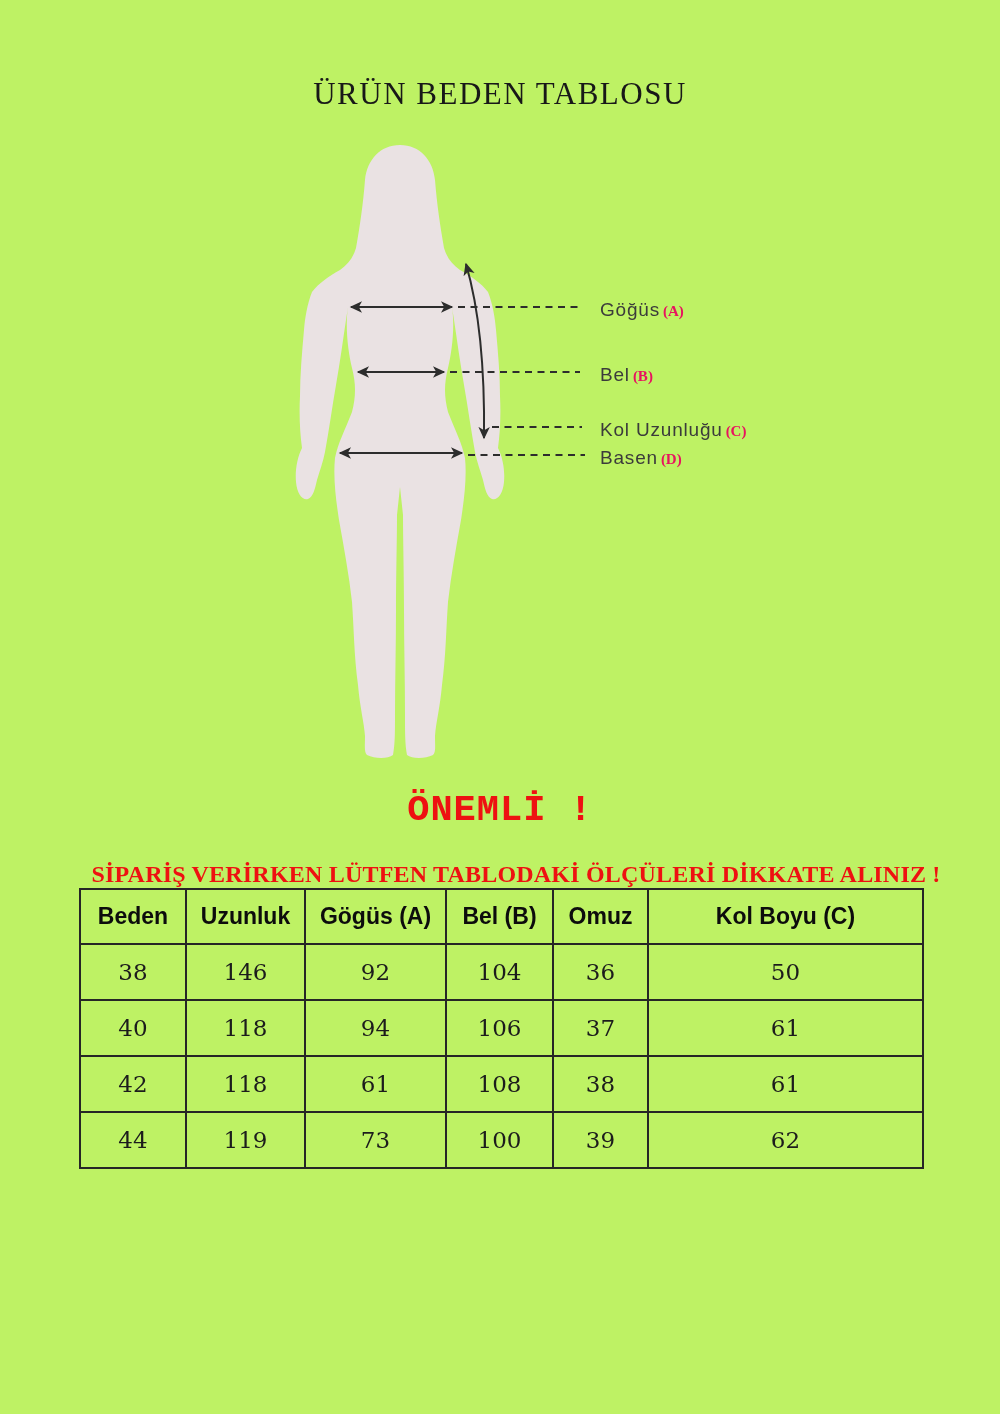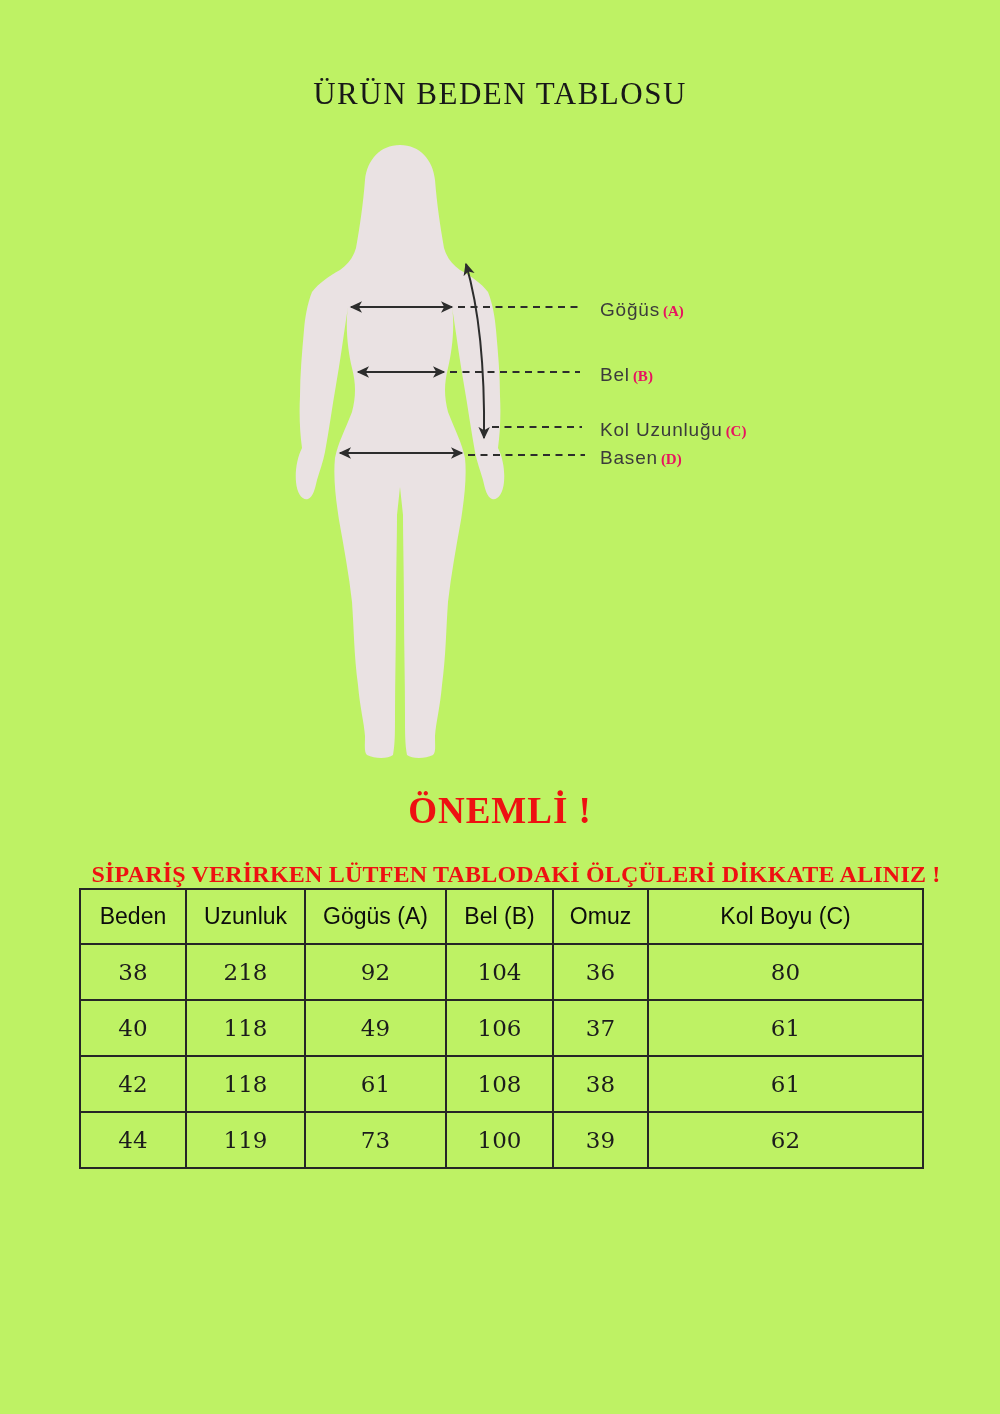--- a/index.html
+++ b/index.html
@@ -12,33 +12,33 @@
 
   #figure-svg{position:absolute;left:0;top:0;width:1000px;height:1414px;}
 
   .mlabel{position:absolute;left:600px;white-space:nowrap;
       font-family:"Liberation Sans",sans-serif;font-size:19px;color:#3b3b3b;
       letter-spacing:0.8px;line-height:28px;}
   .mcode{font-family:"Liberation Serif",serif;font-weight:bold;font-size:15px;
       color:#e8125f;letter-spacing:0;margin-left:3px;}
 
   .warn-heading{position:absolute;top:789px;left:0;width:1000px;text-align:center;
-      font-family:Liberation Serif, serif;font-weight:bold;font-size:37px;
+      font-family:Liberation Mono, monospace;font-weight:bold;font-size:37px;
       color:#ee1111;letter-spacing:1px;margin:0;}
   .warn-sub{position:absolute;top:845px;left:0;width:1000px;text-align:center;
       font-family:"Liberation Serif",serif;font-weight:bold;font-size:24px;
       color:#ee1111;letter-spacing:0.2px;margin:16px;}
 
   table.size-table{position:absolute;left:79px;top:888px;width:843px;
       border-collapse:collapse;table-layout:fixed;}
   .size-table th,.size-table td{border:2px solid #262626;text-align:center;
       vertical-align:middle;padding:0;}
   .size-table thead tr{height:55px;}
   .size-table tbody tr{height:56px;}
-  .size-table th{font-family:"Liberation Sans",sans-serif;font-weight:normal;
+  .size-table th{font-family:"Liberation Sans",sans-serif;font-weight:bold;
       font-size:23px;color:#0c0c0c;}
   .size-table td{font-family:"DejaVu Serif",serif;font-weight:normal;
       font-size:23px;color:#1c1c1c;margin-top:11px;}
 </style>
 </head>
 <body>
 
 <div id="page">
 
   <h1 class="page-title">ÜRÜN BEDEN TABLOSU</h1>
@@ -153,30 +153,30 @@
         <th>Uzunluk</th>
         <th>Gögüs (A)</th>
         <th>Bel (B)</th>
         <th>Omuz</th>
         <th>Kol Boyu (C)</th>
       </tr>
     </thead>
     <tbody>
       <tr>
         <td>38</td>
-        <td>218</td>
+        <td>146</td>
         <td>92</td>
         <td>104</td>
         <td>36</td>
-        <td>80</td>
+        <td>50</td>
       </tr>
       <tr>
         <td>40</td>
         <td>118</td>
-        <td>49</td>
+        <td>94</td>
         <td>106</td>
         <td>37</td>
         <td>61</td>
       </tr>
       <tr>
         <td>42</td>
         <td>118</td>
         <td>61</td>
         <td>108</td>
         <td>38</td>

